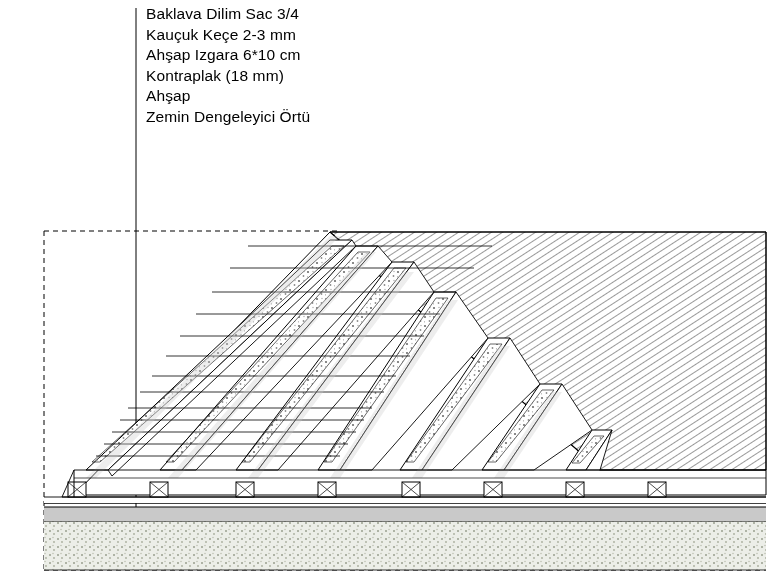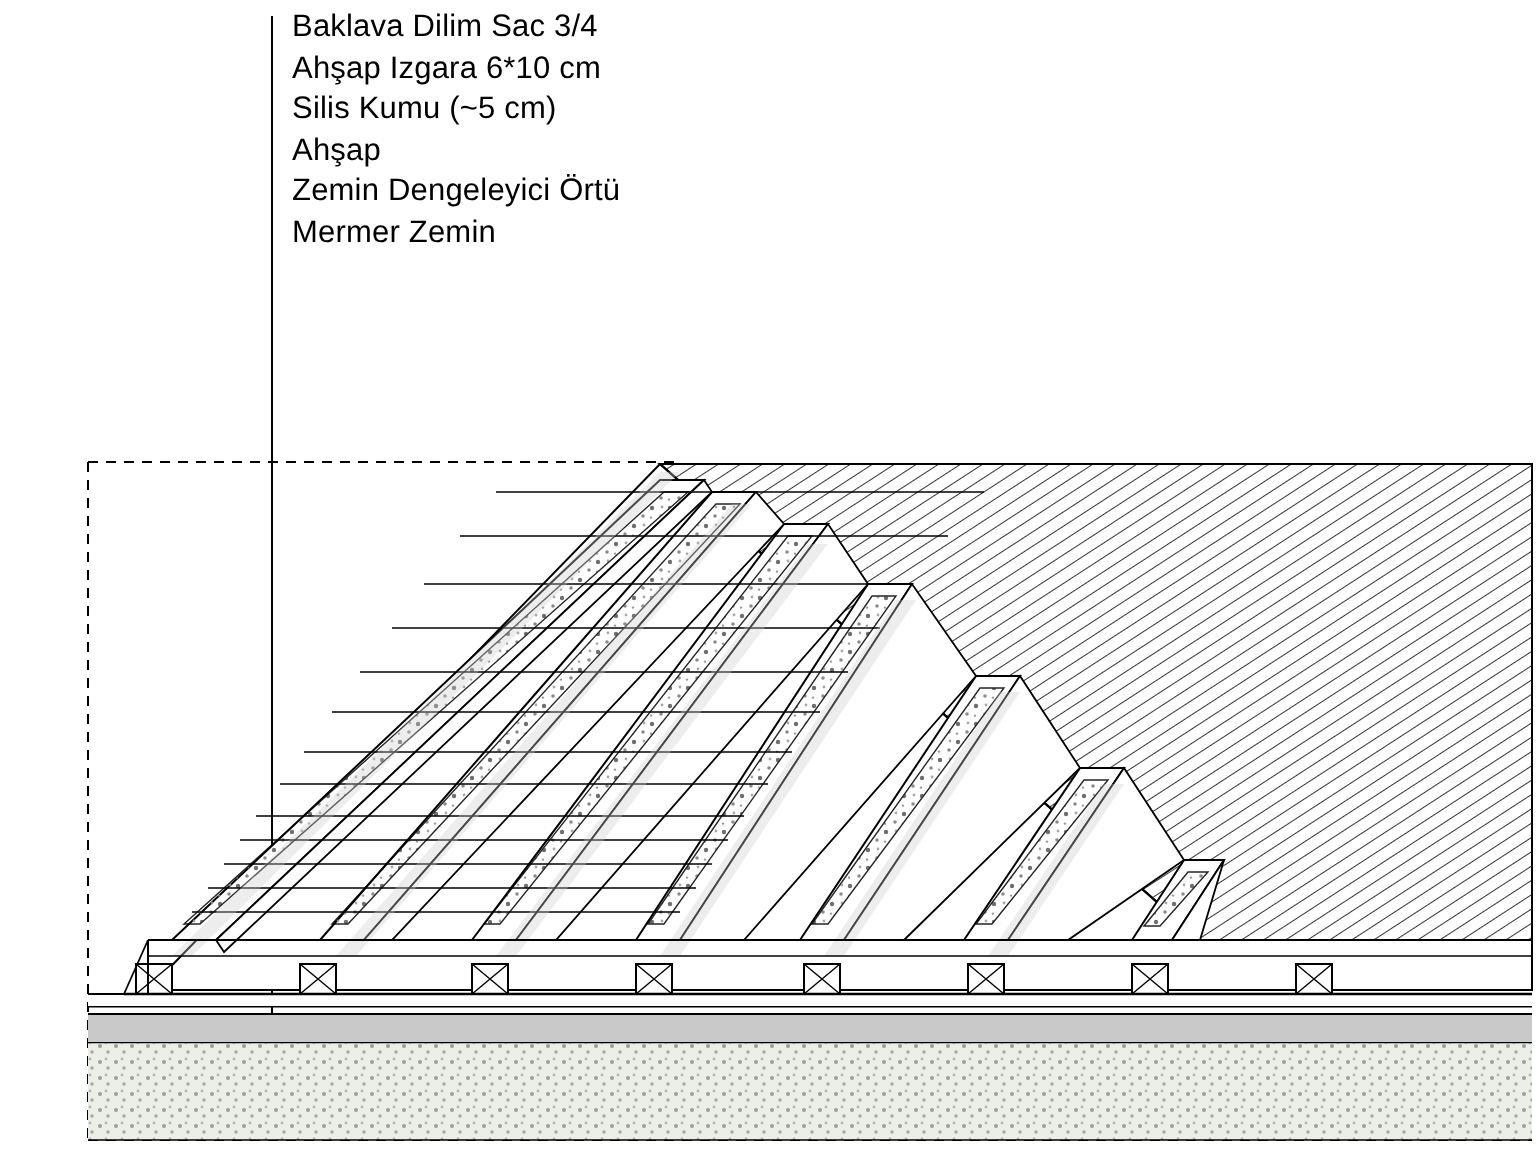--- a/index.html
+++ b/index.html
@@ -37,25 +37,25 @@
     display: block;
   }
 </style>
 </head>
 <body>
 
 <div id="canvas">
 
   <div class="legend">
     <div class="legend-item">Baklava Dilim Sac 3/4</div>
+    <div class="legend-item">Kauçuk Keçe 2-3 mm</div>
     <div class="legend-item">Ahşap Izgara 6*10 cm</div>
-    <div class="legend-item">Silis Kumu (~5 cm)</div>
+    <div class="legend-item">Kontraplak (18 mm)</div>
     <div class="legend-item">Ahşap</div>
     <div class="legend-item">Zemin Dengeleyici Örtü</div>
-    <div class="legend-item">Mermer Zemin</div>
   </div>
 
   <svg width="770" height="580" viewBox="0 0 770 580">
     <defs>
       <pattern id="hatch45" width="7" height="7" patternTransform="rotate(45)" patternUnits="userSpaceOnUse">
         <line x1="0" y1="0" x2="0" y2="7" stroke="#000000" stroke-width="0.7"></line>
       </pattern>
       <pattern id="hatchRoof" width="6" height="6" patternTransform="rotate(57)" patternUnits="userSpaceOnUse">
         <line x1="0" y1="0" x2="0" y2="6" stroke="#000000" stroke-width="0.8"></line>
       </pattern>

